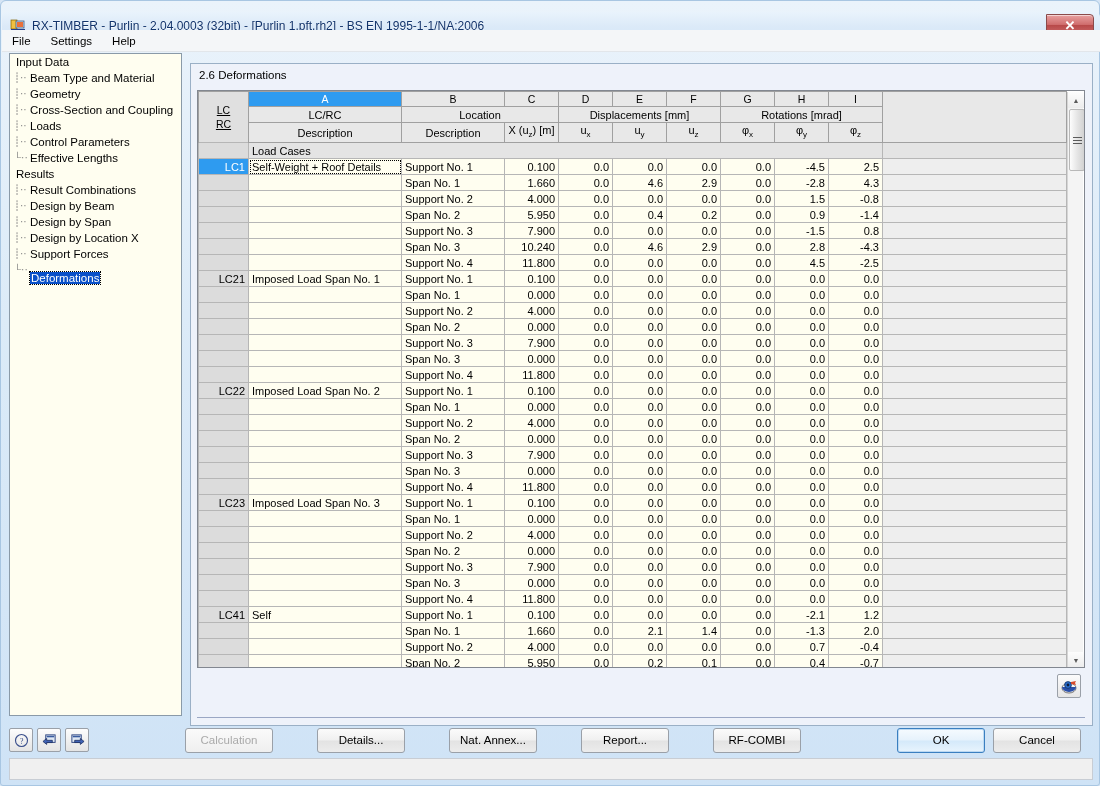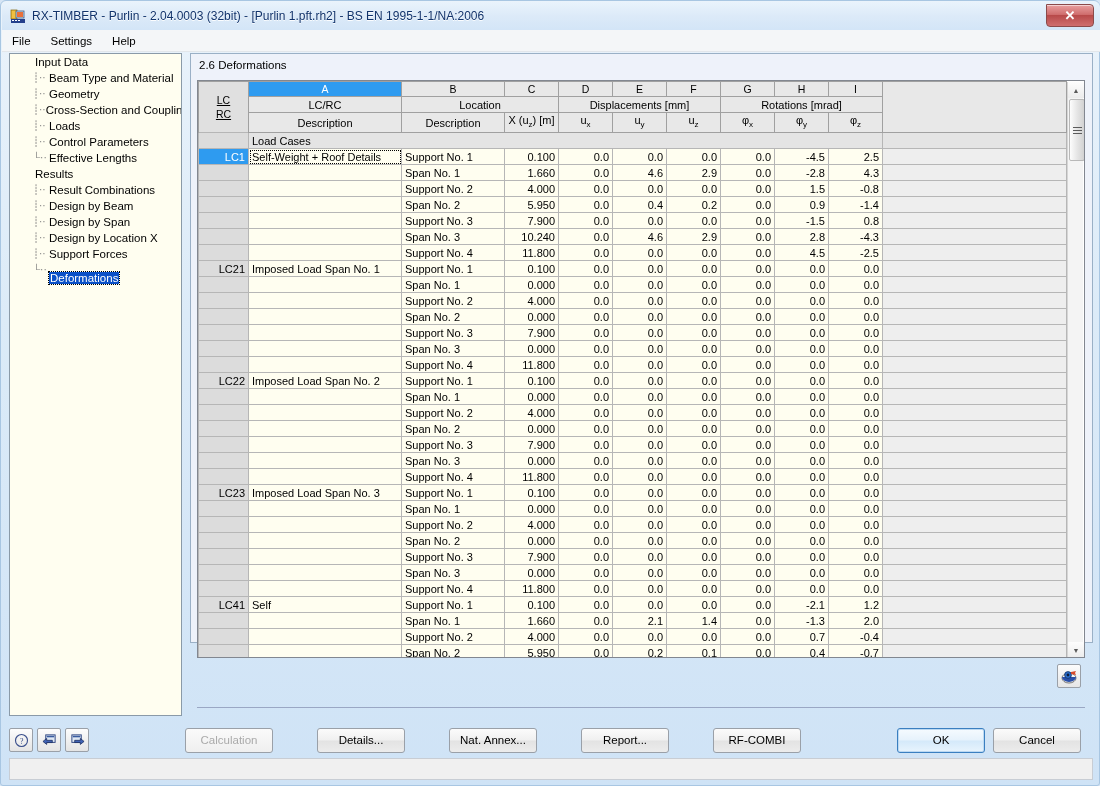--- a/index.html
+++ b/index.html
@@ -13,21 +13,21 @@
   #window{
     position:absolute;left:0;top:0;width:1100px;height:786px;
     box-sizing:border-box;
     border:1px solid #a8c6e2;
     border-radius:6px 6px 3px 3px;
     background:linear-gradient(180deg,#eaf3fb 0%,#dcebf8 40%,#cfe3f6 100%);
     padding:0;
   }
   
   #titlebar{
-    position:absolute;left:1px;top:1px;width:1098px;height:28px;
+    position:absolute;left:1px;top:11px;width:1098px;height:28px;
     background:linear-gradient(180deg,#e9f3fc 0%,#dceaf8 50%,#d3e5f7 100%);
     border-radius:5px 5px 0 0;
     display:flex;align-items:center;
   }
   #app-icon{
     width:16px;height:16px;margin-left:8px;margin-right:6px;position:relative;flex:none;
   }
   #title-text{
     font-size:12px;color:#11336b;white-space:nowrap;
     text-shadow:0 1px 0 rgba(255,255,255,.9);
@@ -55,37 +55,36 @@
   #client{
     position:absolute;left:8px;top:52px;width:1084px;height:665px;
   }
   
   #tree-panel{
     position:absolute;left:0;top:0;width:173px;height:663px;
     background:#fffef0;
     border:1px solid #8a9aa8;
     box-sizing:border-box;
     overflow:hidden;
-    padding-left:19px;
   }
   .tree-node{
     display:flex;align-items:center;height:16px;padding-left:4px;
     font-size:11.5px;color:#000;white-space:nowrap;cursor:default;
   }
   .tree-node.root{padding-left:6px;}
   .tree-node .dashes{
     display:inline-block;width:16px;color:#808080;font-size:10px;
     letter-spacing:0;line-height:14px;text-align:left;
   }
   .tree-label.selected{
     background:#0a50c8;color:#fff;outline:1px dotted #000;padding:0 1px;margin-top:15px;
   }
   
   #right-panel{
-    position:absolute;left:181px;top:0;width:903px;height:590px;
+    position:absolute;left:181px;top:10px;width:903px;height:663px;
     background:#eef2fa;
     border:1px solid #9ab0c6;
     box-sizing:border-box;
   }
   #section-title{
     position:absolute;left:8px;top:5px;font-size:11.5px;color:#000;
   }
   
   #grid-wrap{
     position:absolute;left:6px;top:26px;width:888px;height:578px;

